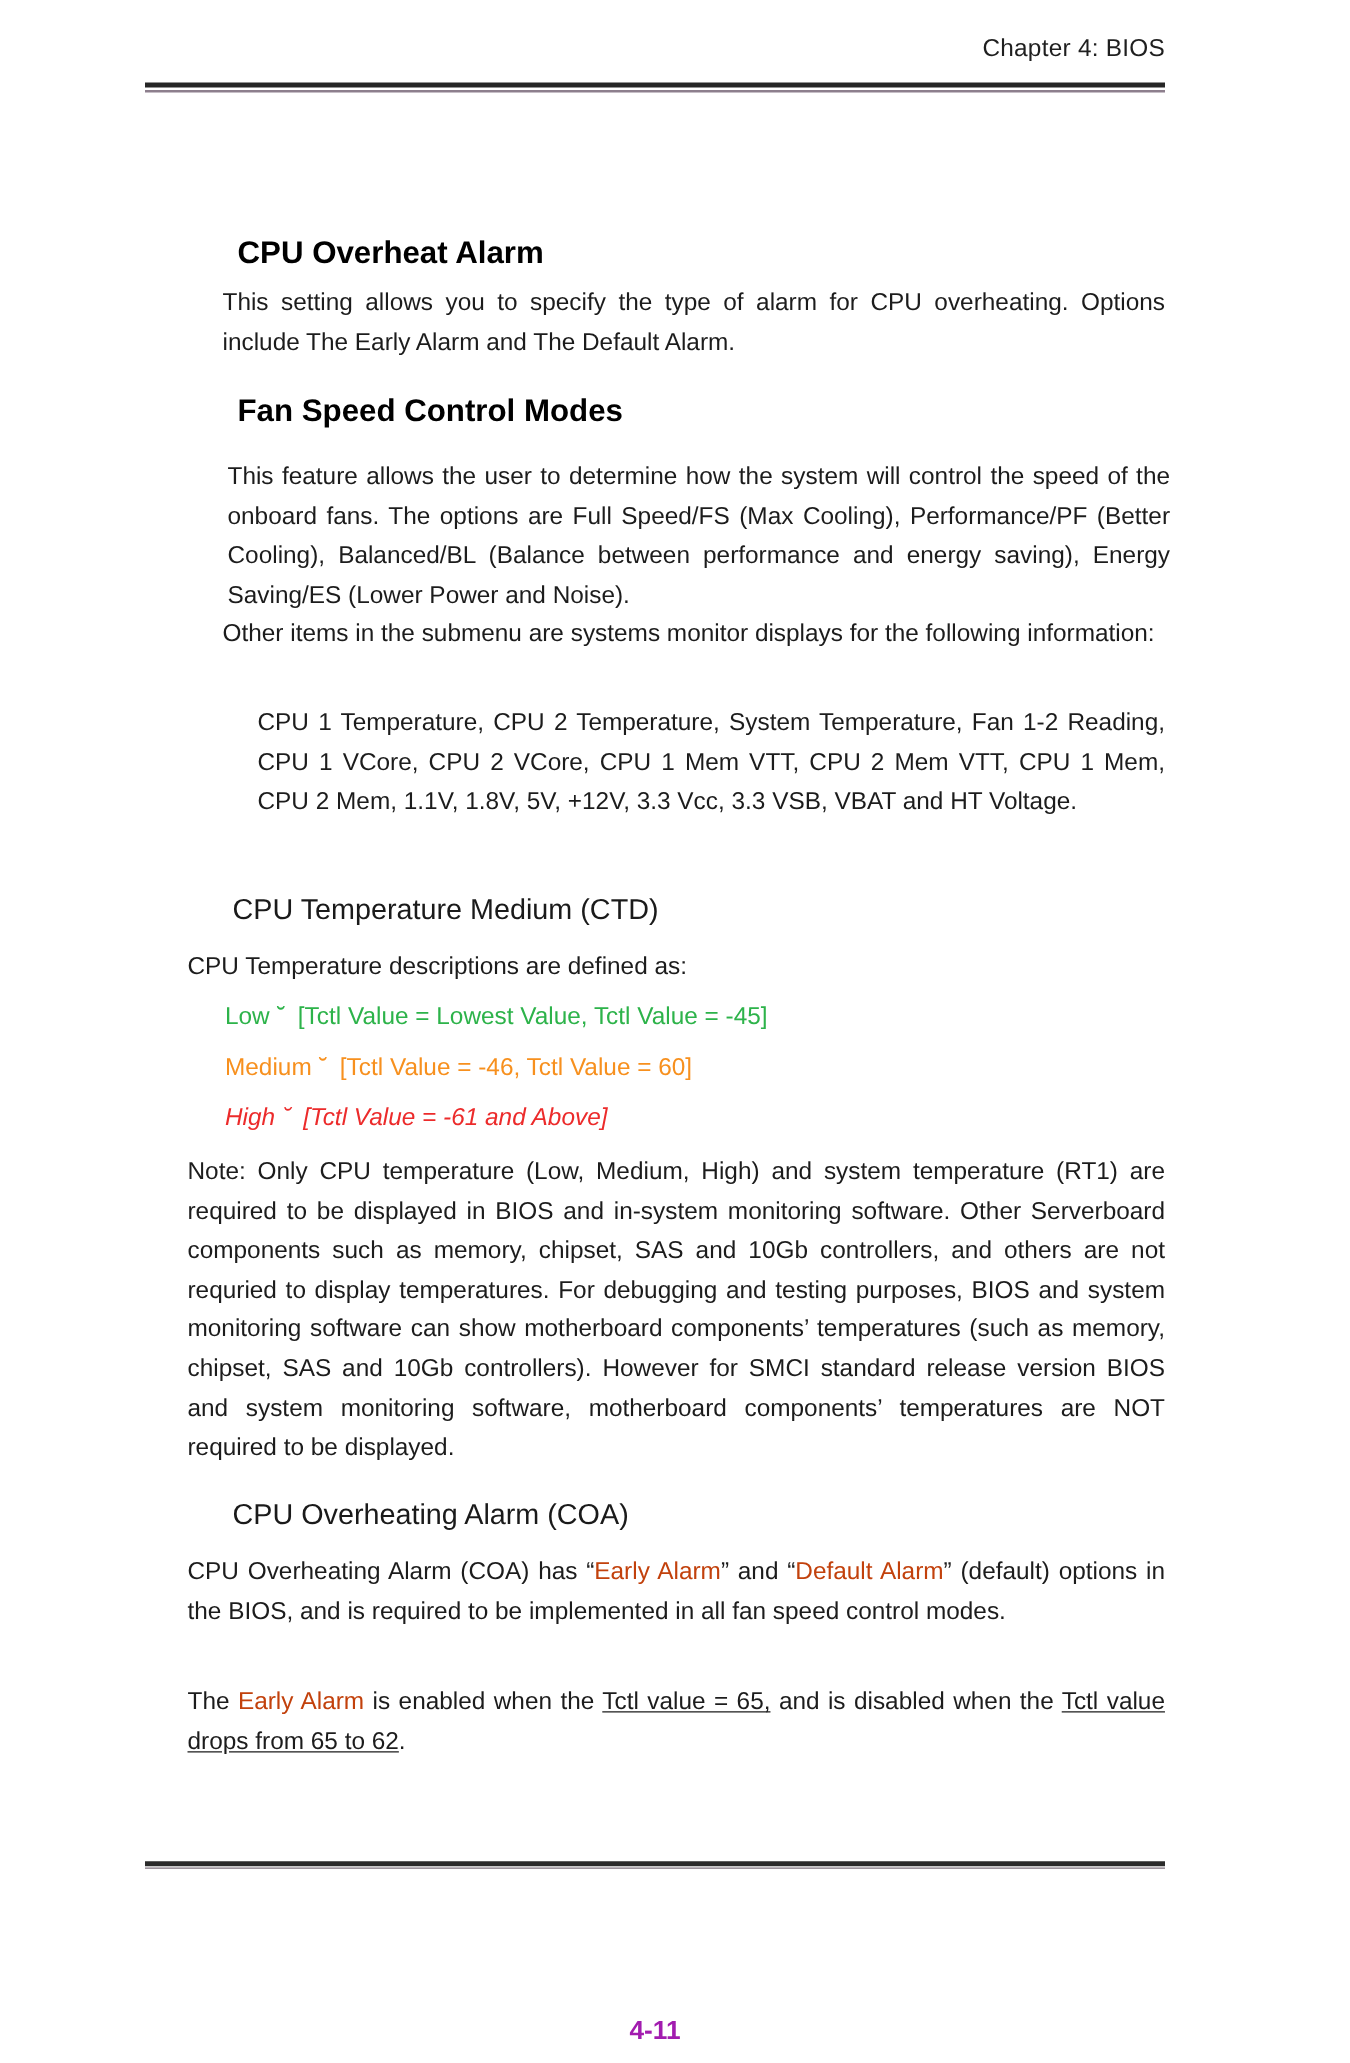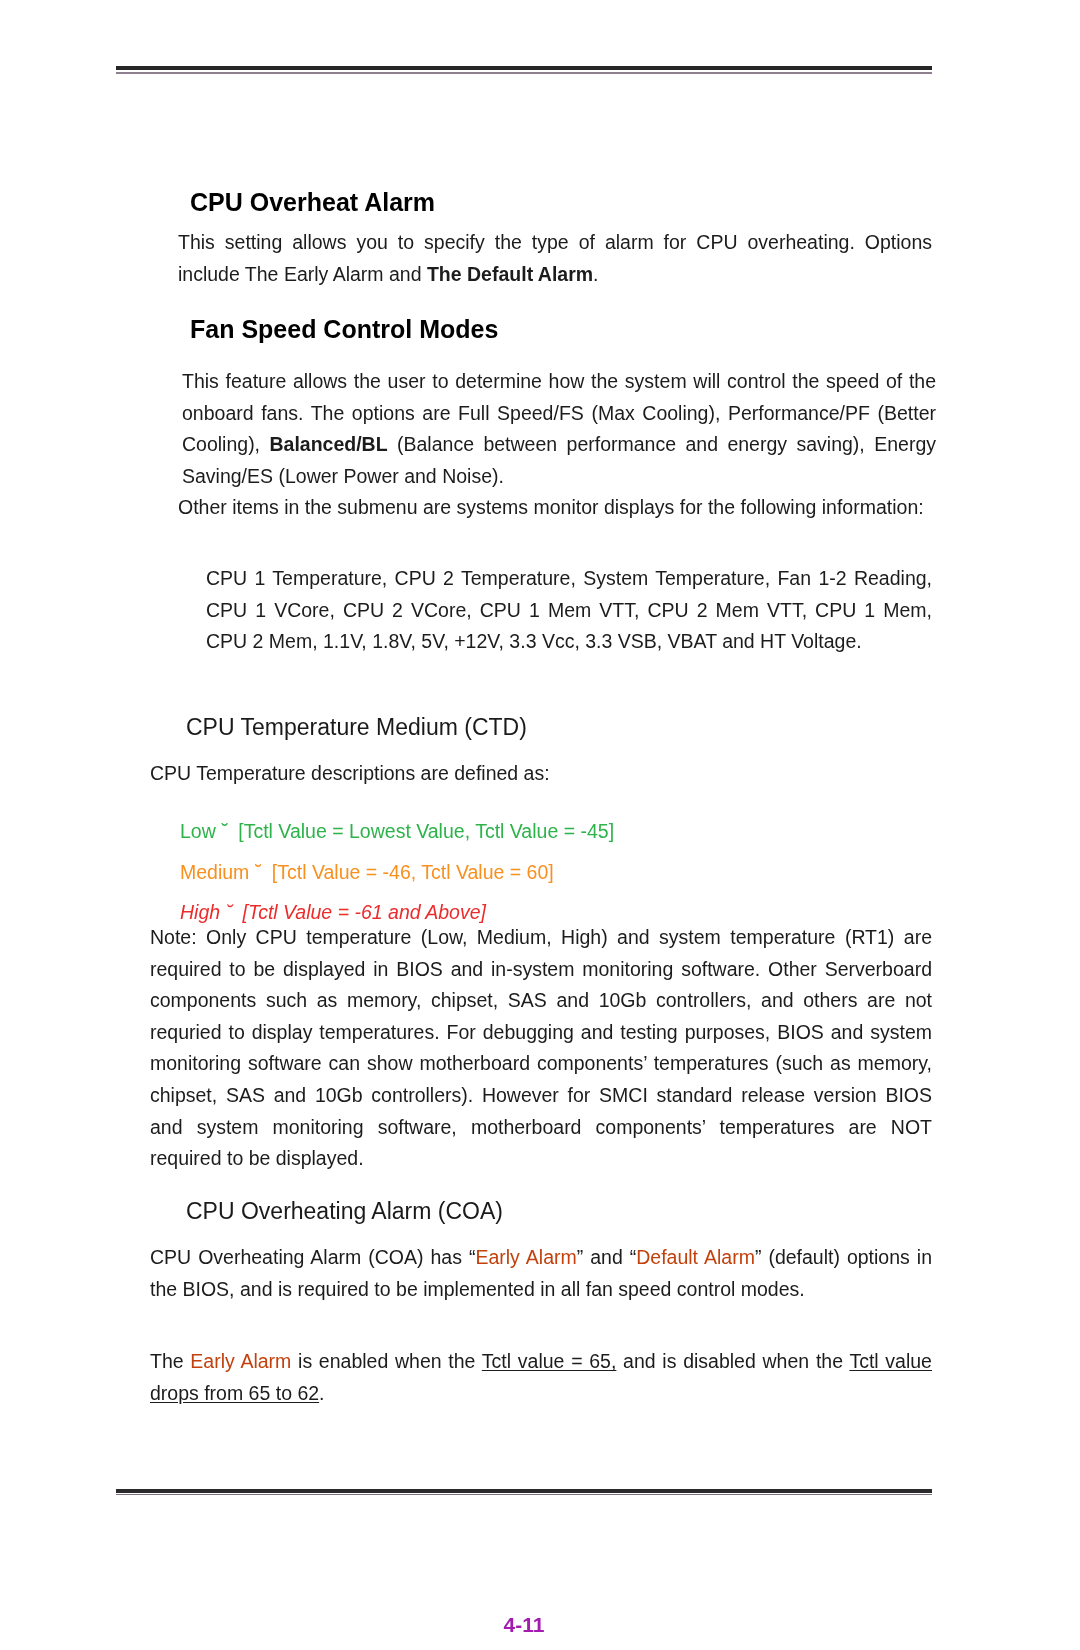--- a/index.html
+++ b/index.html
@@ -95,21 +95,21 @@
     line-height: 31.6px;
     color: #1c1c1c;
     text-align: justify;
     text-justify: inter-word;
     margin: 0;
   }
   p.indent1 { margin-left: 28px; width: 754px; }
   p.indent2 { margin-left: 56px; width: 726px; }
   p.flush   { margin-left: 0px;  width: 782px; }
 
-  b.strong { font-weight: bold; }
+  b.strong { font-weight: normal; }
 
   
   .minor-head {
     font-size: 23px;
     font-weight: normal;
     color: #1a1a1a;
     margin-left: 36px;
   }
 
   
@@ -159,20 +159,21 @@
     font-size: 21px;
     font-weight: bold;
     color: #a21caf;
   }
 </style>
 </head>
 <body>
 
 <div class="page">
 
+  <div class="header">Chapter 4: BIOS</div>
 
   <div class="header-rule">
     <div class="thick"></div>
     <div class="thin"></div>
   </div>
 
 
   <div class="content">
 
     <div style="position:absolute; left:0; top:188px; width:782px;">
@@ -200,21 +201,21 @@
     </div>
 
     <div style="position:absolute; left:0; top:714px; width:782px;">
       <div class="minor-head">CPU Temperature Medium (CTD)</div>
     </div>
 
     <div style="position:absolute; left:0; top:758px; width:782px;">
       <p class="body flush">CPU Temperature descriptions are defined as:</p>
     </div>
 
-    <div style="position:absolute; left:0; top:816px; width:782px;">
+    <div style="position:absolute; left:0; top:798px; width:782px;">
       <div class="def-line" style="color: rgb(45, 179, 74);">
         <span>Low</span><span class="brv">˘</span><span class="def-gap"></span><span>[Tctl Value = Lowest Value, Tctl Value = -45]</span>
       </div>
       <div class="def-line" style="margin-top: 9px; color: rgb(247, 144, 30);">
         <span>Medium</span><span class="brv">˘</span><span class="def-gap"></span><span>[Tctl Value = -46, Tctl Value = 60]</span>
       </div>
       <div class="def-line" style="margin-top: 9px; color: rgb(236, 43, 43); font-style: italic;">
         <span>High</span><span class="brv">˘</span><span class="def-gap"></span><span>[Tctl Value = -61 and Above]</span>
       </div>
     </div>

